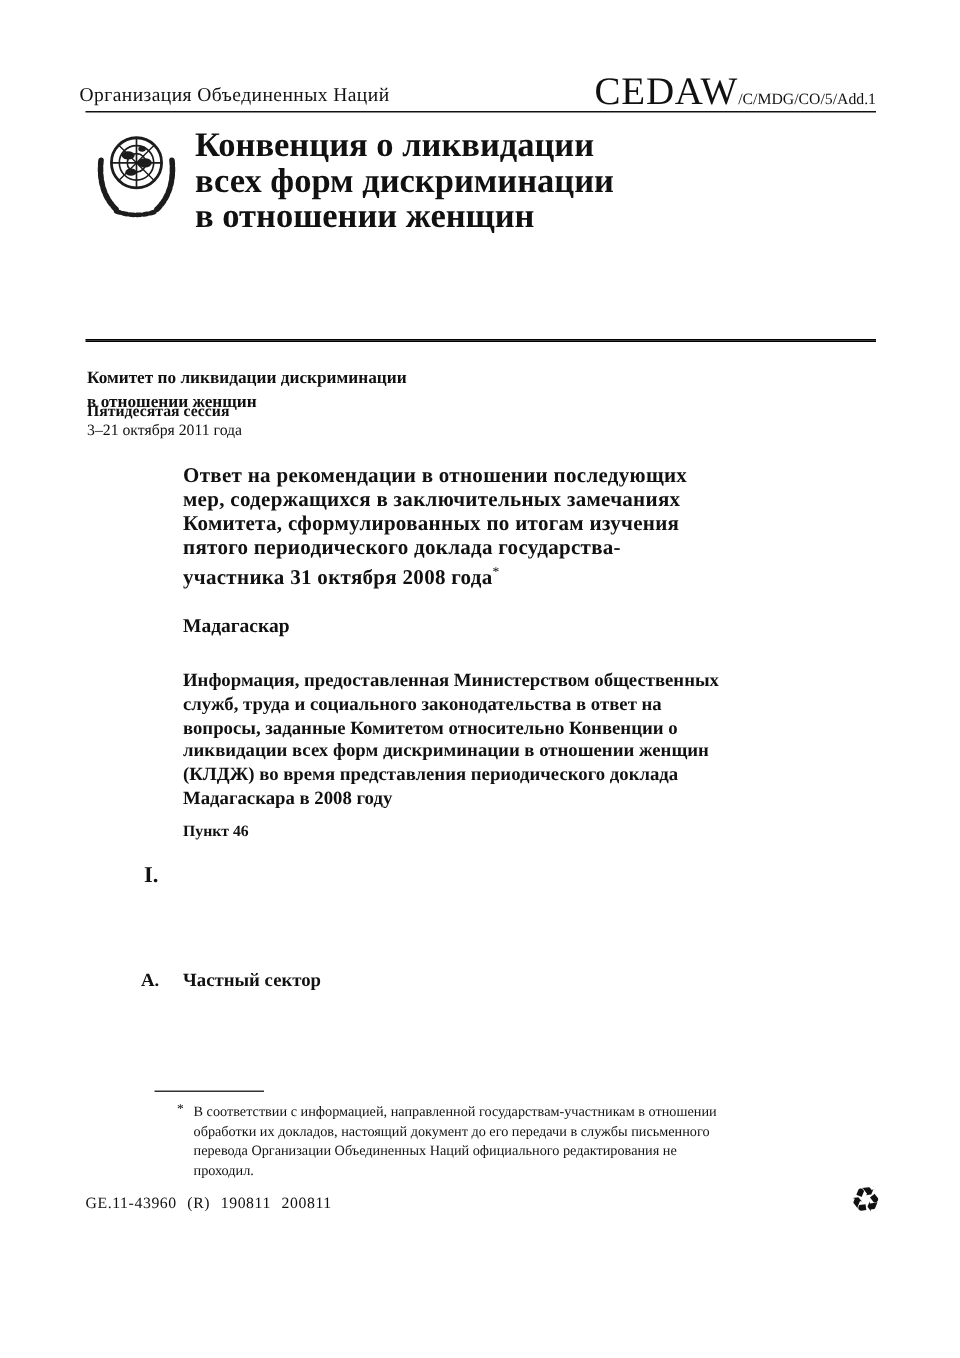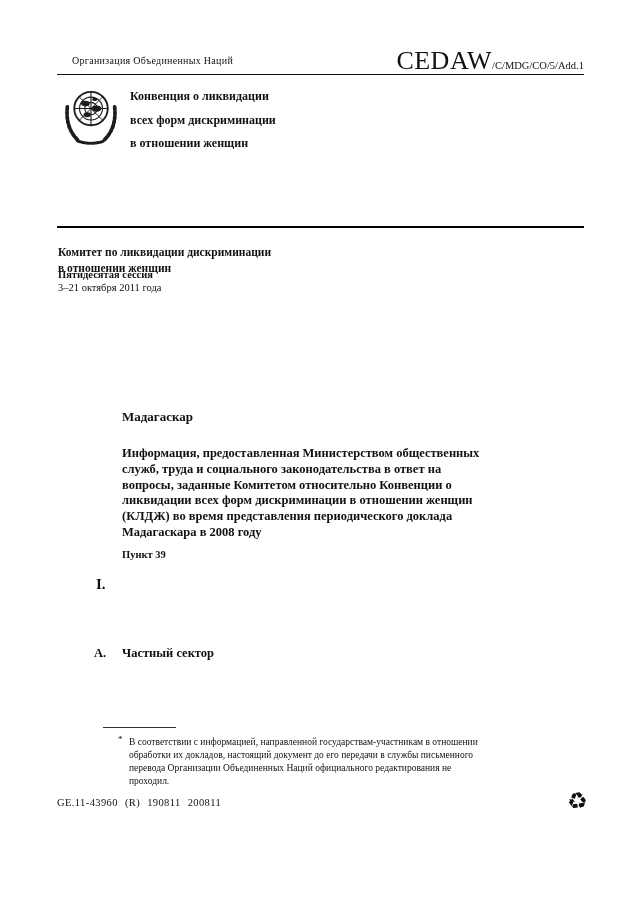--- a/index.html
+++ b/index.html
@@ -11,39 +11,39 @@
     background: #ffffff;
     font-family: "Liberation Serif", serif;
     color: #111111;
     overflow: hidden;
     margin: 0 auto;
   }
   .pre { white-space: pre-line; }
 
   
   .org-name {
-    position: absolute; left: 72px; top: 55px;
-    font-size: 10px; letter-spacing: 0.3px;
+    position: absolute; left: 53px; top: 55px;
+    font-size: 13px; letter-spacing: 0.3px;
   }
   .doc-symbol {
     position: absolute; right: 56px; top: 46px;
     display: flex; align-items: baseline;
   }
   .doc-symbol-main { font-size: 26px; letter-spacing: 0.5px; }
   .doc-symbol-suffix { font-size: 10.5px; }
   .header-rule {
     position: absolute; left: 57px; right: 56px; top: 74px;
     border-top: 1.5px solid #111;
   }
 
   
   .un-emblem { position: absolute; left: 60px; top: 83px; width: 62px; height: 66px; }
   .conv-title {
     position: absolute; left: 130px; top: 85px;
-    font-size: 12px; font-weight: bold; line-height: 23.5px;
+    font-size: 23px; font-weight: bold; line-height: 23.5px;
   }
   .distr-block {
     position: absolute; left: 418px; top: 92px;
     font-size: 10.5px; line-height: 14.2px;
   }
 
   
   .thick-rule {
     position: absolute; left: 57px; right: 56px; top: 226px;
     height: 1px;
@@ -181,31 +181,36 @@
 всех форм дискриминации
 в отношении женщин</div>
 
   <div class="thick-rule"></div>
 
   <div class="committee-name pre">Комитет по ликвидации дискриминации
 в отношении женщин</div>
   <div class="committee-session">Пятидесятая сессия</div>
   <div class="committee-dates">3–21 октября 2011 года</div>
 
+  <div class="main-heading"><span class="pre">Ответ на рекомендации в отношении последующих
+мер, содержащихся в заключительных замечаниях
+Комитета, сформулированных по итогам изучения
+пятого периодического доклада государства-
+участника 31 октября 2008 года</span><sup>*</sup></div>
 
   <div class="country">Мадагаскар</div>
 
   <div class="subtitle pre">Информация, предоставленная Министерством общественных
 служб, труда и социального законодательства в ответ на
 вопросы, заданные Комитетом относительно Конвенции о
 ликвидации всех форм дискриминации в отношении женщин
 (КЛДЖ) во время представления периодического доклада
 Мадагаскара в 2008 году</div>
 
-  <div class="item-label">Пункт 39</div>
+  <div class="item-label">Пункт 46</div>
 
   <div class="section-number">I.</div>
 
   <div class="subsection-letter">A.</div>
   <div class="subsection-title">Частный сектор</div>
 
 
   <div class="footnote-rule"></div>
   <div class="footnote">
     <sup class="footnote-marker">*</sup><span class="pre">В соответствии с информацией, направленной государствам-участникам в отношении

